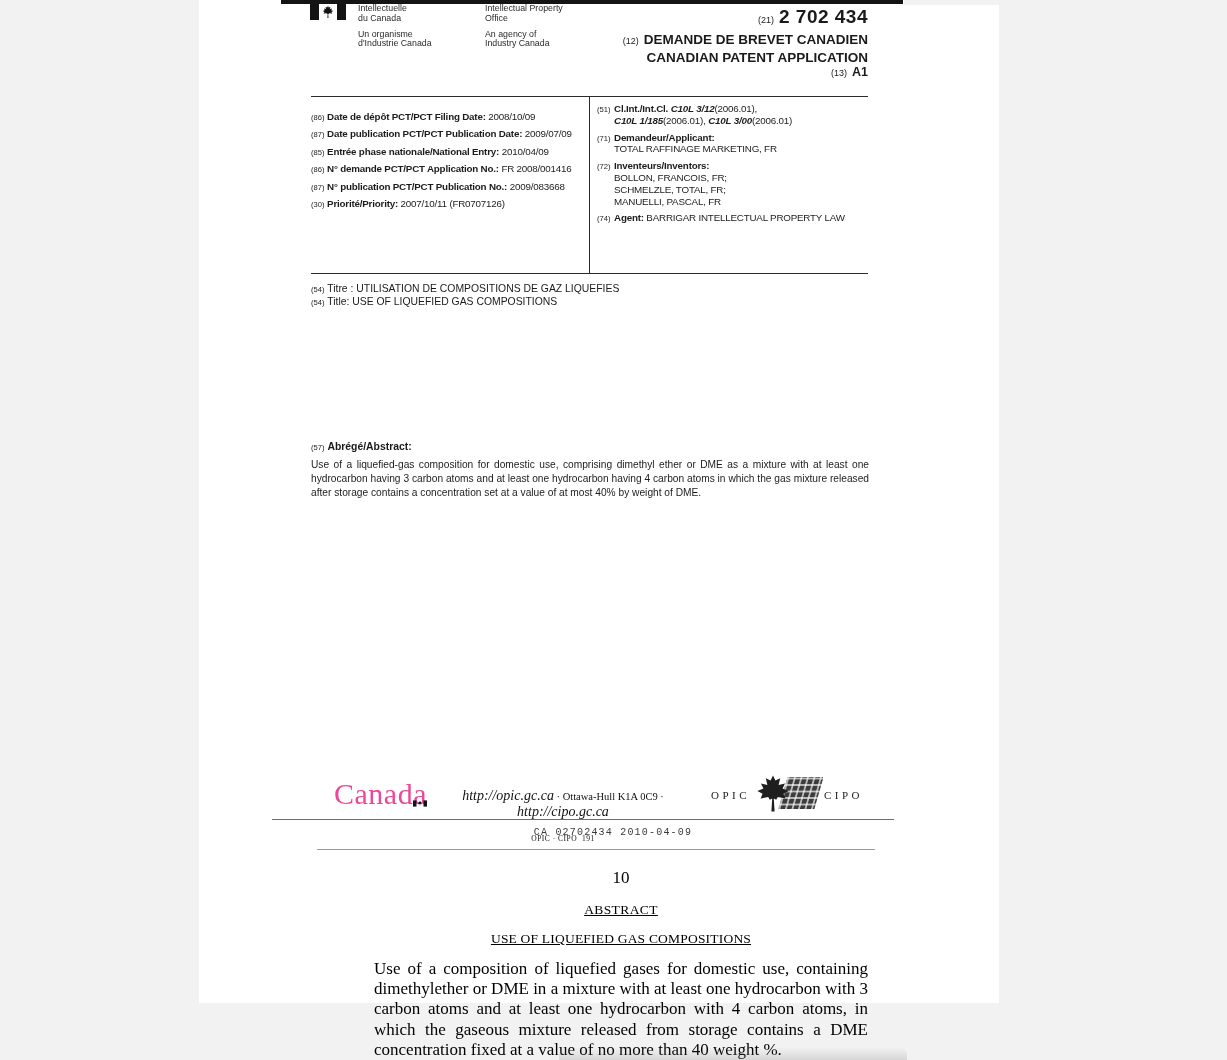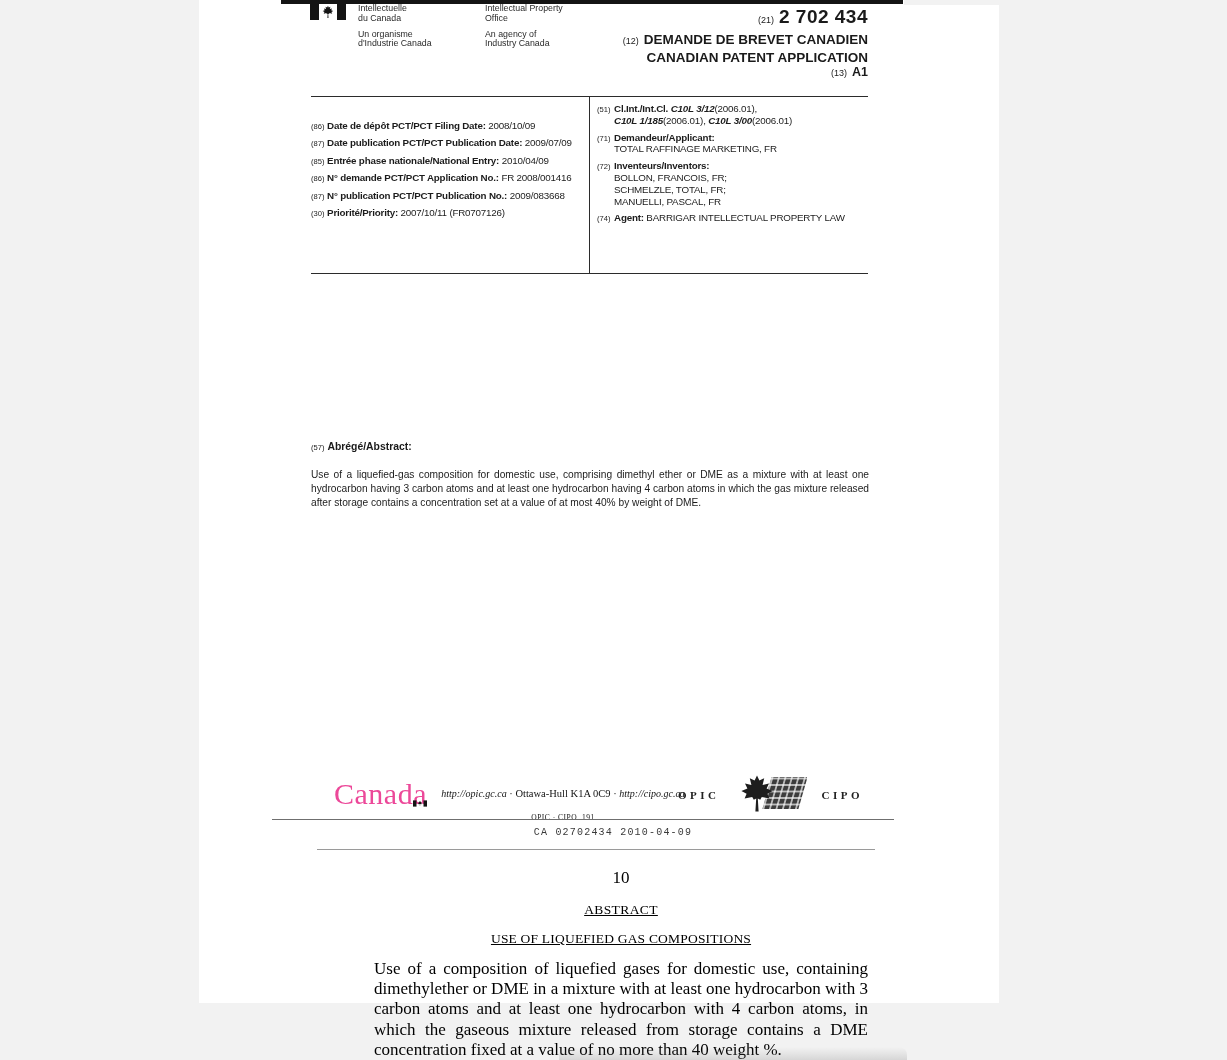--- a/index.html
+++ b/index.html
@@ -32,40 +32,40 @@
   .pn-line2, .pn-line3 { font-size:13.5px; font-weight:bold; line-height:15.5px; }
   .pn-line4 { font-size:12.5px; font-weight:bold; line-height:15.5px; }
 
   
   .rule { background:#2b2b2b; }
   .t-top { left:112px; top:96px; width:557px; height:1px; }
   .t-bot { left:112px; top:273px; width:557px; height:1px; }
   .t-vert { left:390px; top:96px; width:1px; height:177px; }
 
   .biblio { font-size:9.8px; letter-spacing:-0.2px; line-height:11.8px; color:#1c1c1c; }
-  .biblio-left { left:112px; top:120px; width:276px; }
+  .biblio-left { left:112px; top:111px; width:276px; }
   .biblio-right { left:398px; top:103px; width:272px; }
   .brow { white-space:nowrap; margin-bottom:4.6px; }
   .scode { font-size:7.6px; letter-spacing:0; }
   .blabel { font-weight:bold; }
   .bblock { position:relative; padding-left:17px; margin-bottom:5px; }
   .bblock .scode { position:absolute; left:0; top:1px; }
   .cls { font-weight:bold; font-style:italic; }
 
   
   .title-block { left:112px; top:283px; font-size:10.4px; line-height:11.6px; white-space:nowrap; }
   .abstract-block { left:112px; top:441px; width:558px; }
-  .abstract-label { font-size:10.4px; margin-bottom:16px; }
+  .abstract-label { font-size:10.4px; margin-bottom:6px; }
   .abstract-text { font-size:10.2px; line-height:14px; text-align:justify; color:#1c1c1c; }
   .wordmark { left:119px; top:777px; font-family:"Liberation Serif", serif; font-size:30px; letter-spacing:0.5px; color:#ec4899;margin-left:16px; }
   .wm-flag { position:absolute; left:79px; top:3px; width:14px; height:7px; }
   .addr { left:228px; top:788px; width:272px; text-align:center; font-family:"Liberation Serif", serif; font-size:10.5px; color:#111; }
-  .addr .url { font-style:italic; font-size:10px; }
+  .addr .url { font-style:italic; font-size:14px; }
   .docnum { margin-top:14px; font-size:7.5px; white-space:pre; letter-spacing:0.5px; }
-  .cipo-logo { left:512px; top:773px; width:152px; height:44px; display:flex; align-items:center; justify-content:flex-end; gap:15px;font-weight:bold; }
+  .cipo-logo { left:512px; top:773px; width:152px; height:44px; display:flex; align-items:center; justify-content:center; gap:1px; }
   .cipo-word { font-family:"Liberation Serif", serif; font-size:11px; letter-spacing:3.5px; color:#222; }
   .footer-rule { left:73px; top:819px; width:622px; height:1px; background:#6f6f6f; }
 
   
   .stamp { left:14px; top:827px; width:800px; text-align:center;
            font-family:"Liberation Mono", monospace; font-size:10px; letter-spacing:1.2px;
            color:#3a3a3a; white-space:pre; }
   .stamp-rule { left:118px; top:849px; width:558px; height:1px; background:#9a9a9a; }
 
   
@@ -188,20 +188,32 @@
       <span>SCHMELZLE, TOTAL, FR;</span><br>
       <span>MANUELLI, PASCAL, FR</span>
     </div>
     <div class="bblock">
       <span class="scode">(74)</span>
       <span class="blabel">Agent:</span>
       <span>BARRIGAR INTELLECTUAL PROPERTY LAW</span>
     </div>
   </div>
 
+  <div class="abs title-block">
+    <div>
+      <span class="scode">(54)</span>
+      <span>Titre :</span>
+      <span>UTILISATION DE COMPOSITIONS DE GAZ LIQUEFIES</span>
+    </div>
+    <div>
+      <span class="scode">(54)</span>
+      <span>Title:</span>
+      <span>USE OF LIQUEFIED GAS COMPOSITIONS</span>
+    </div>
+  </div>
 
   <div class="abs abstract-block">
     <div class="abstract-label">
       <span class="scode">(57)</span>
       <span class="blabel">Abrégé/Abstract:</span>
     </div>
     <div class="abstract-text">Use of a liquefied-gas composition for domestic use, comprising dimethyl ether or DME as a mixture with at least one hydrocarbon having 3 carbon atoms and at least one hydrocarbon having 4 carbon atoms in which the gas mixture released after storage contains a concentration set at a value of at most 40% by weight of DME.</div>
   </div>
 
   <div class="abs wordmark">

